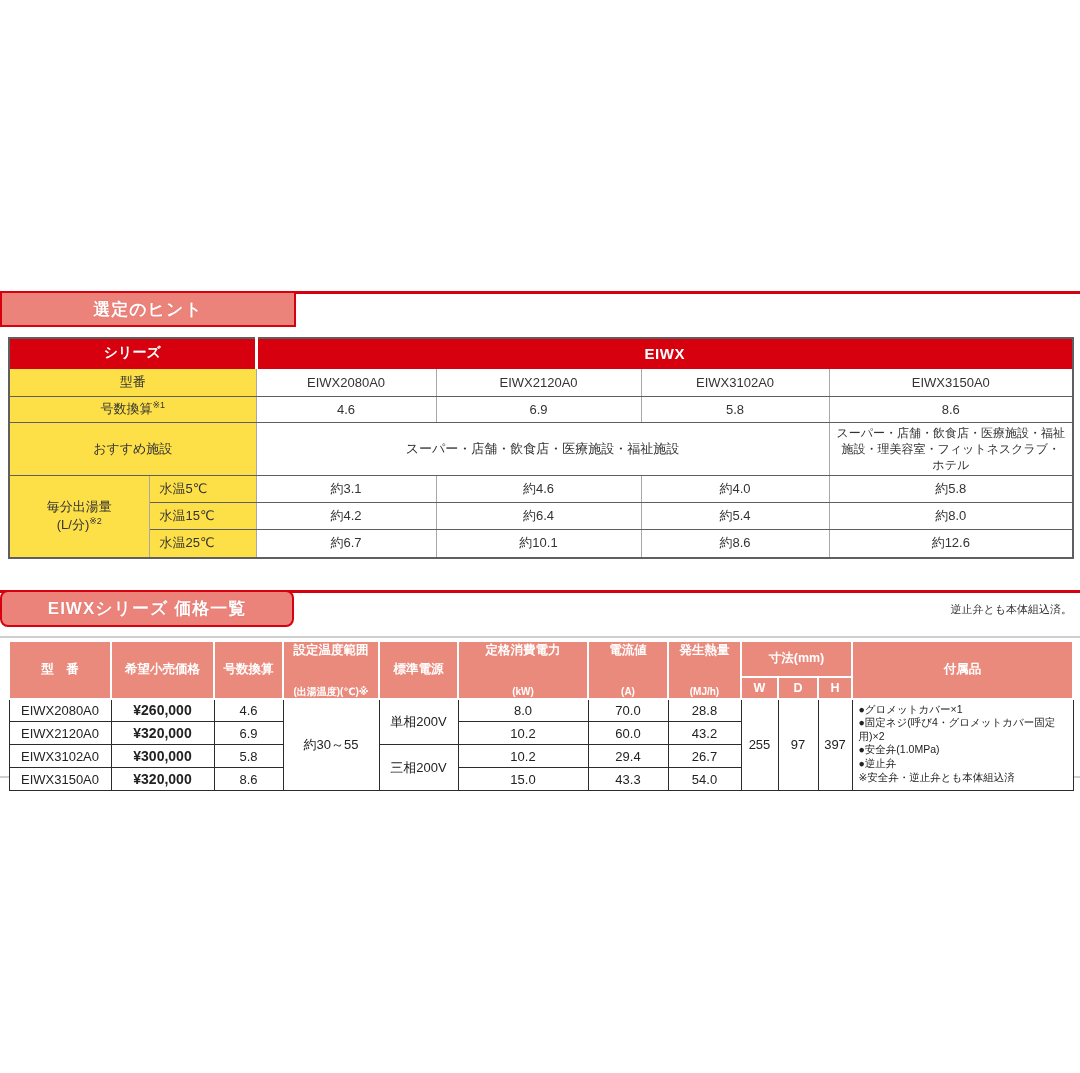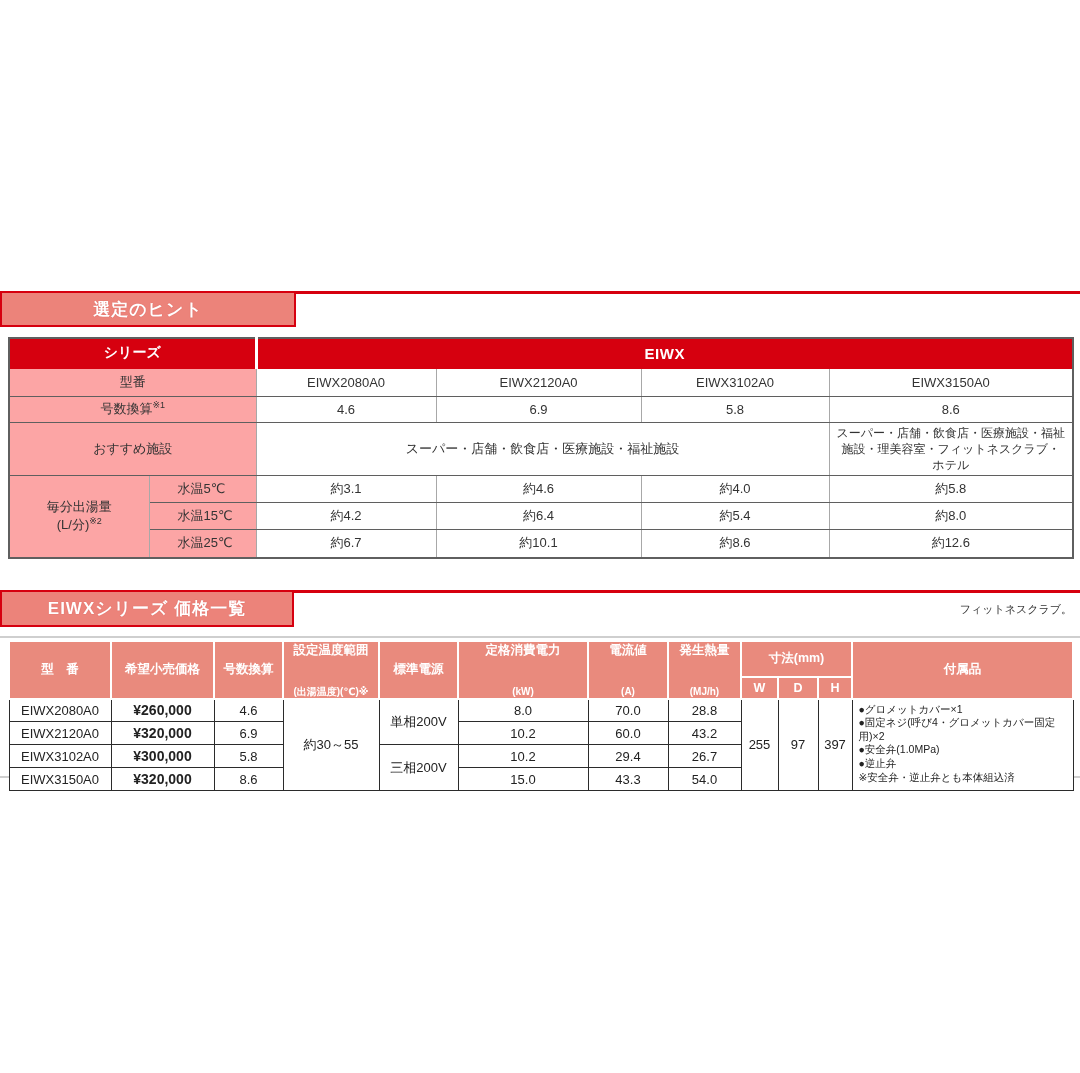--- a/index.html
+++ b/index.html
@@ -20,28 +20,28 @@
   .tax-note{position:absolute;right:8px;top:12px;font-size:11px;color:#333;}
   
   table{border-collapse:collapse;table-layout:fixed;position:absolute;}
   .t1{left:8px;top:337px;width:1064px;border:2px solid #5f5f5f;}
   .t1 th,.t1 td{
     border-top:1px solid #5f5f5f;border-bottom:1px solid #5f5f5f;
     border-left:1px solid #a8a8a8;border-right:1px solid #a8a8a8;
     font-size:13px;font-weight:normal;text-align:center;vertical-align:middle;
     padding:1px 4px;color:#333;box-sizing:border-box;
   }
-  .t1 th{background:#fca5a5;}
+  .t1 th{background:#fde047;}
   .t1 td{background:#ffffff;}
   .t1 .red-row th,.t1 .red-row td{
     background:#d6000f;color:#fff;font-weight:bold;border-color:#d6000f;
   }
   .t1 .red-row th{font-size:14px;border-right:3px solid #ffffff;}
   .t1 .red-row td{font-size:15px;letter-spacing:.5px;}
-  .t1 .temp-th{text-align:left;padding-left:28px;}
+  .t1 .temp-th{text-align:left;padding-left:10px;}
   .t1 .fac-last{font-size:12px;line-height:1.35;padding:2px 6px;}
   sup{font-size:9px;vertical-align:super;line-height:0;}
   
   .footnote{position:absolute;left:8px;top:551px;width:1064px;font-size:10px;color:#333;white-space:nowrap;}
   
   .gray-rule{position:absolute;left:0;width:1080px;height:2px;background:#cfcfcf;}
   .t2{left:8px;top:640px;width:1064px;}
   .t2 thead th{
     background:#e98a7d;color:#fff;border:2px solid #ffffff;
     font-size:12.5px;font-weight:bold;text-align:center;vertical-align:middle;
@@ -126,24 +126,24 @@
       <td>約10.1</td>
       <td>約8.6</td>
       <td>約12.6</td>
     </tr>
   </tbody>
     </table>
 
 
   <div class="banner" style="top:590px;height:38px;">
     <div class="rule"></div>
-    <div class="block" style="width:290px;height:33px;">
+    <div class="block" style="width:290px;height:33px;border-radius:8px;">
       <span>EIWXシリーズ 価格一覧</span>
     </div>
-    <div class="tax-note">フィットネスクラブ。</div>
+    <div class="tax-note">逆止弁とも本体組込済。</div>
   </div>
 
   <div class="gray-rule" style="top:636px;"></div>
   <div class="gray-rule" style="top:776px;"></div>
 
   <table class="t2">
     <colgroup>
       <col style="width:102px">
         <col style="width:103px">
         <col style="width:69px">

